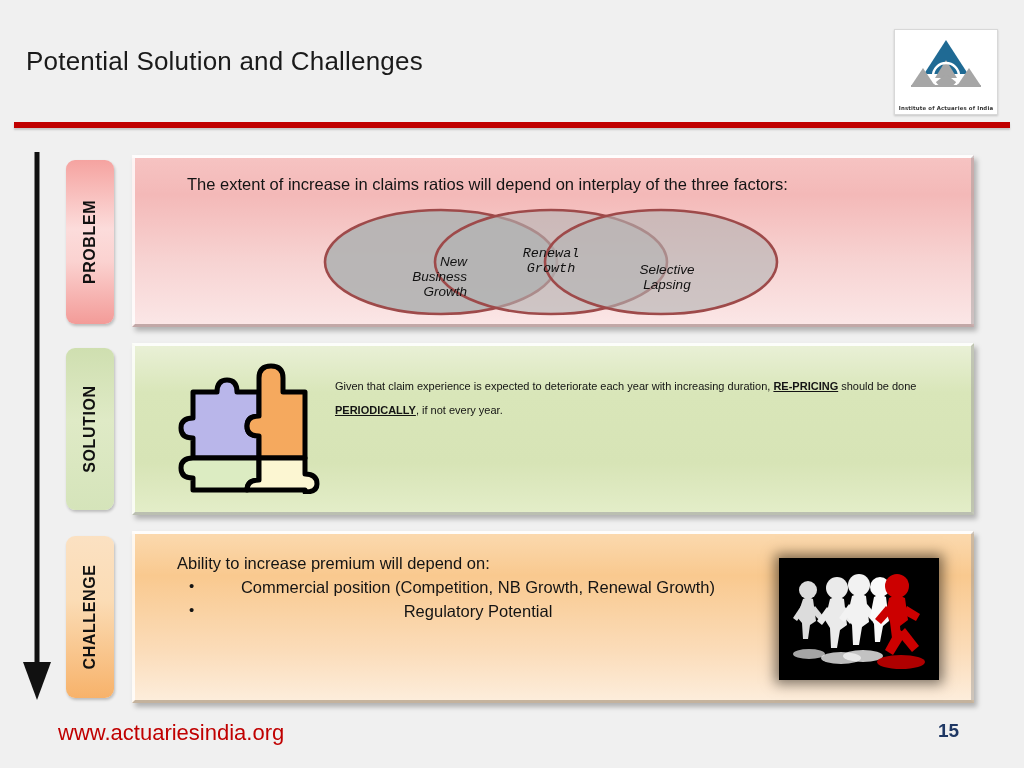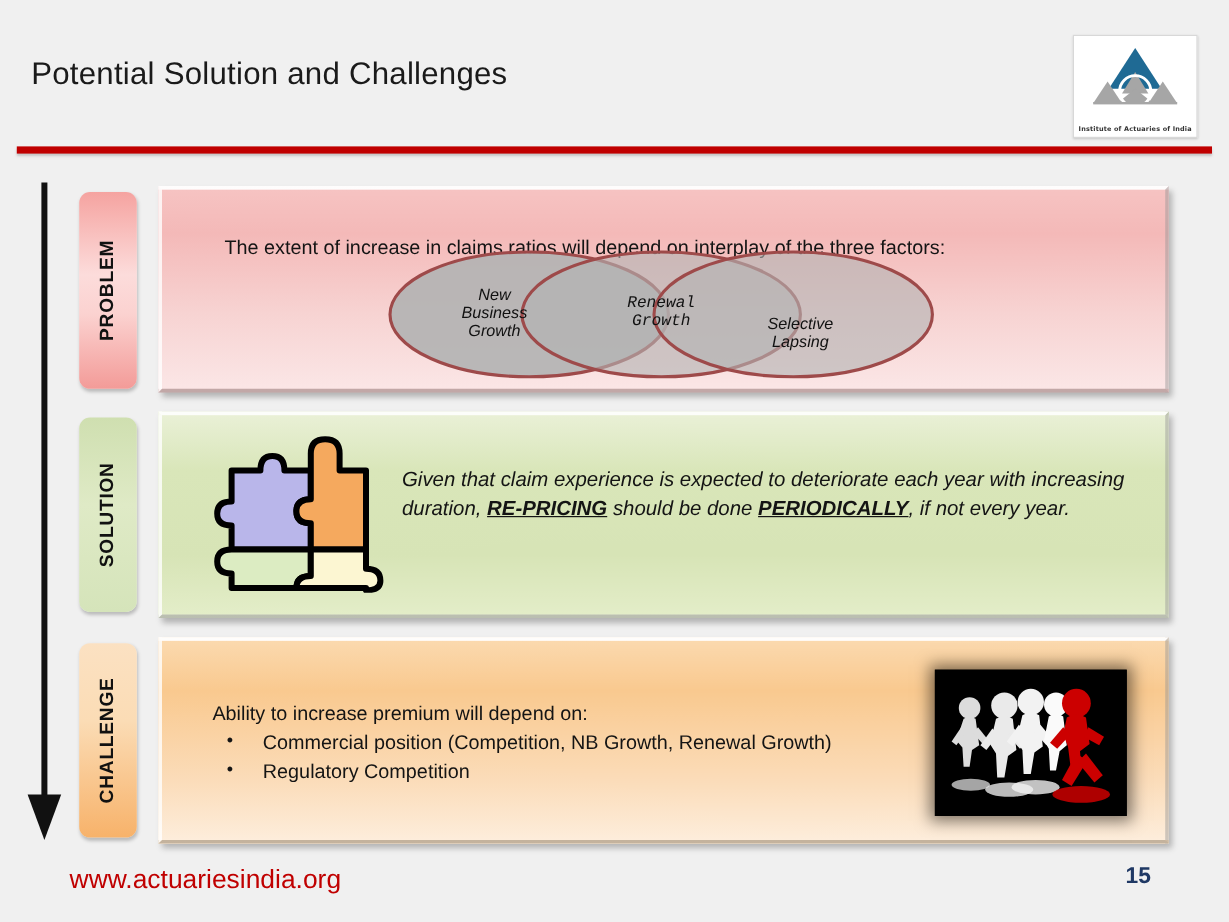--- a/index.html
+++ b/index.html
@@ -72,42 +72,41 @@
     background:linear-gradient(180deg,#f6c3c2 0%,#f4b9b8 22%,#f7d3d2 62%,#fbe6e6 100%);}
   #panel-solution{top:343px;height:172px;
     background:linear-gradient(180deg,#e9f0d6 0%,#d9e6b9 28%,#d7e4b6 70%,#e3edc8 100%);}
   #panel-challenge{top:531px;height:172px;
     background:linear-gradient(180deg,#fbd9ae 0%,#f9c98f 25%,#fbdcb9 70%,#fdeddb 100%);}
 
   
   #problem-heading{
     position:absolute;left:52px;top:17px;font-size:16.5px;color:#141414;
     white-space:nowrap;
-    margin-top:23px;
   }
   #venn{position:absolute;left:186px;top:48px;width:460px;height:112px;}
   .venn-label{
     position:absolute;text-align:center;font-style:italic;
     font-size:13.5px;line-height:15px;color:#111;white-space:pre-line;
   }
 
   
   #puzzle{position:absolute;left:20px;top:16px;width:180px;height:132px;}
   #solution-text{
-    position:absolute;left:200px;top:42px;width:620px;
-    font-size:17px;line-height:24px;color:#141414;font-style:italic;
+    position:absolute;left:200px;top:28px;width:620px;
+    font-size:11px;line-height:24px;color:#141414;
   }
   #solution-text u{font-weight:bold;text-decoration:underline;}
 
   
   #challenge-body{
     position:absolute;left:42px;top:17px;width:560px;
-    font-size:16.5px;line-height:24px;color:#141414;margin-top:32px;
-  }
-  #challenge-body ul{margin:0;padding:0;list-style:none;}
+    font-size:16.5px;line-height:24px;color:#141414;
+  }
+  #challenge-body ul{margin:0;padding:0;list-style:none;text-align:center;}
   #challenge-body li{position:relative;padding-left:42px;}
   #challenge-body li::before{
     content:"\2022";position:absolute;left:12px;top:-1px;font-size:15px;
   }
   #runner-photo{
     position:absolute;left:644px;top:24px;width:160px;height:122px;
     background:#000;box-shadow:0 0 12px 4px rgba(0,0,0,.5);
   }
   #runner-photo svg{display:block;width:160px;height:122px;}
 
@@ -158,21 +157,21 @@
 
   <div class="panel" id="panel-problem">
     <div id="problem-heading">The extent of increase in claims ratios will depend on interplay of the three factors:</div>
 
     <div id="venn">
       <svg viewBox="0 0 460 112" style="position:absolute;inset:0;width:100%;height:100%;">
         <ellipse cx="120" cy="56" rx="116" ry="52" fill="#b3b3b3" fill-opacity=".92" stroke="#9e4a4a" stroke-width="2.6"></ellipse>
         <ellipse cx="230" cy="56" rx="116" ry="52" fill="#b3b3b3" fill-opacity=".62" stroke="#9e4a4a" stroke-width="2.6"></ellipse>
         <ellipse cx="340" cy="56" rx="116" ry="52" fill="#b3b3b3" fill-opacity=".62" stroke="#9e4a4a" stroke-width="2.6"></ellipse>
       </svg>
-      <div class="venn-label" style="left:36px;top:32px;width:110px;">New
+      <div class="venn-label" style="left:36px;top:48px;width:110px;text-align:right;">New
 Business
 Growth</div>
       <div class="venn-label" style="left:178px;top:40px;width:104px;font-family:Liberation Mono, monospace;">Renewal
 Growth</div>
       <div class="venn-label" style="left:294px;top:56px;width:104px;">Selective
 Lapsing</div>
     </div>
   </div>
 
   <div class="panel" id="panel-solution">
@@ -196,21 +195,21 @@
     </svg>
 
     <div id="solution-text"><span>Given that claim experience is expected to deteriorate each year with increasing duration, </span><u>RE-PRICING</u><span> should be done </span><u>PERIODICALLY</u><span>, if not every year.</span></div>
   </div>
 
   <div class="panel" id="panel-challenge">
     <div id="challenge-body">
       <div>Ability to increase premium will depend on:</div>
       <ul>
         <li>Commercial position (Competition, NB Growth, Renewal Growth)</li>
-        <li>Regulatory Competition</li>
+        <li>Regulatory Potential</li>
       </ul>
     </div>
 
     <div id="runner-photo">
       <svg viewBox="0 0 160 122">
         <rect x="0" y="0" width="160" height="122" fill="#000"></rect>
         <g fill="#dcdcdc">
           <ellipse cx="30" cy="96" rx="16" ry="5" opacity=".75"></ellipse>
           <circle cx="29" cy="32" r="9"></circle>
           <path d="M24 41 q5 -3 10 0 l3 22 -6 4 -2 14 -5 0 -1 -16 -5 -6 Z"></path>

